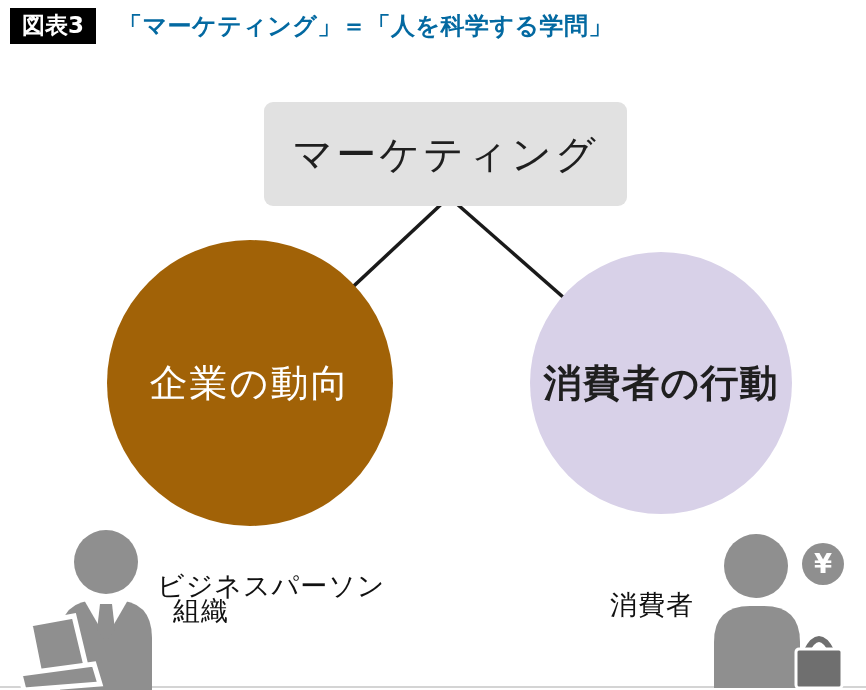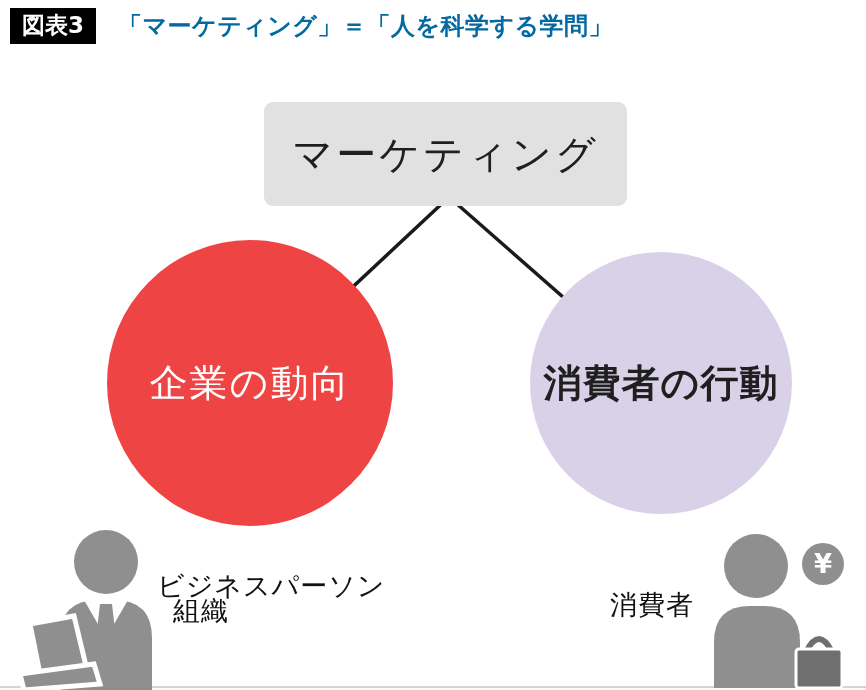--- a/index.html
+++ b/index.html
@@ -133,21 +133,21 @@
 
   <svg class="lines" viewBox="0 0 866 690" aria-hidden="true">
     <line x1="449" y1="197" x2="250" y2="383" stroke="#1a1a1a" stroke-width="3.5"></line>
     <line x1="449" y1="197" x2="661" y2="383" stroke="#1a1a1a" stroke-width="3.5"></line>
   </svg>
 
   <div class="root-box" style="background: rgb(225, 225, 225);">
     <span class="label" style="color: rgb(31, 31, 31);">マーケティング</span>
   </div>
 
-  <div class="circle circle-left" style="background: #ef4444;">
+  <div class="circle circle-left" style="background: #a16207;">
     <span class="label" style="color: rgb(255, 255, 255);">企業の動向</span>
   </div>
 
   <div class="circle circle-right" style="background: rgb(216, 209, 232);">
     <span class="label" style="color: rgb(31, 31, 31); text-align: right;">消費者の行動</span>
   </div>
 
   <div class="bottom-divider"></div>
 
   <svg class="person person-left" viewBox="0 0 142 164" aria-hidden="true">

